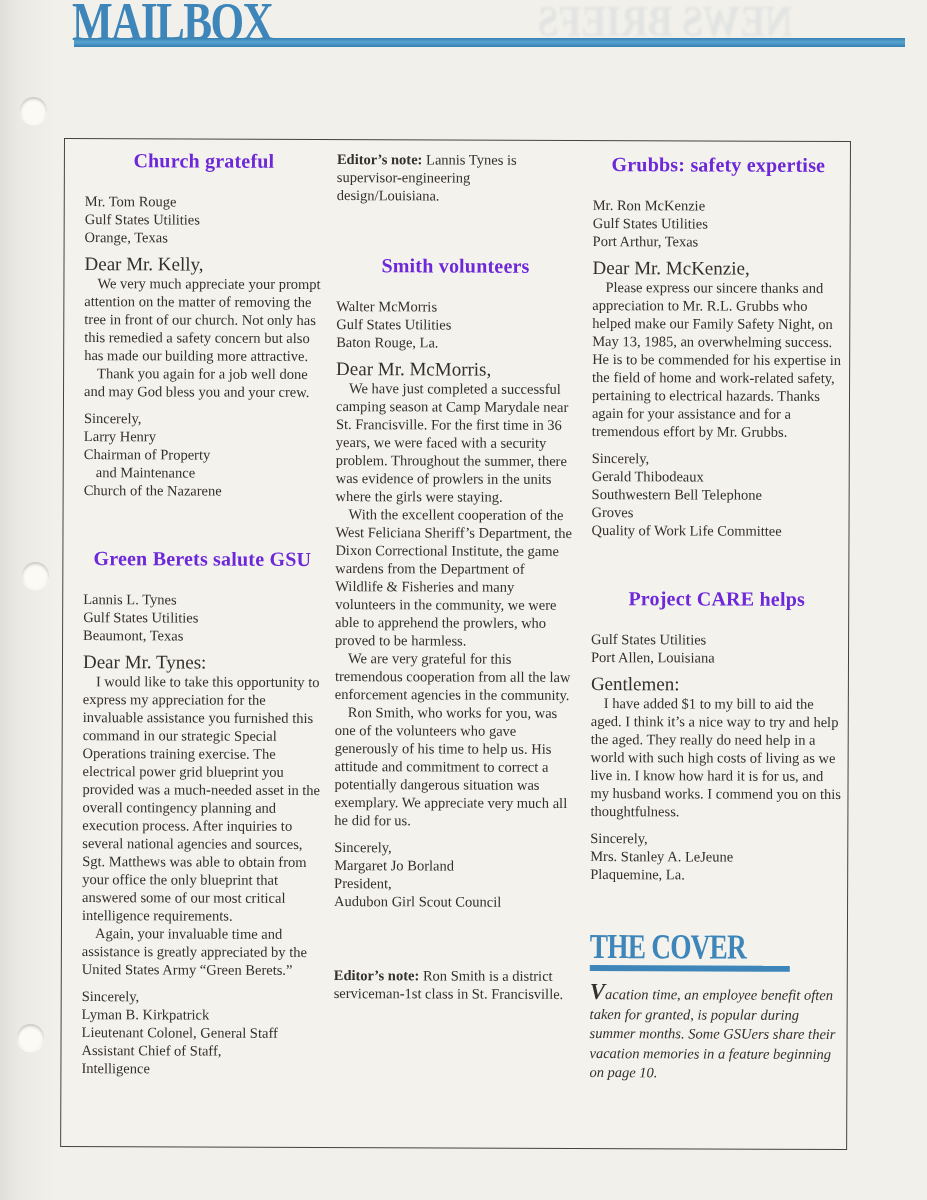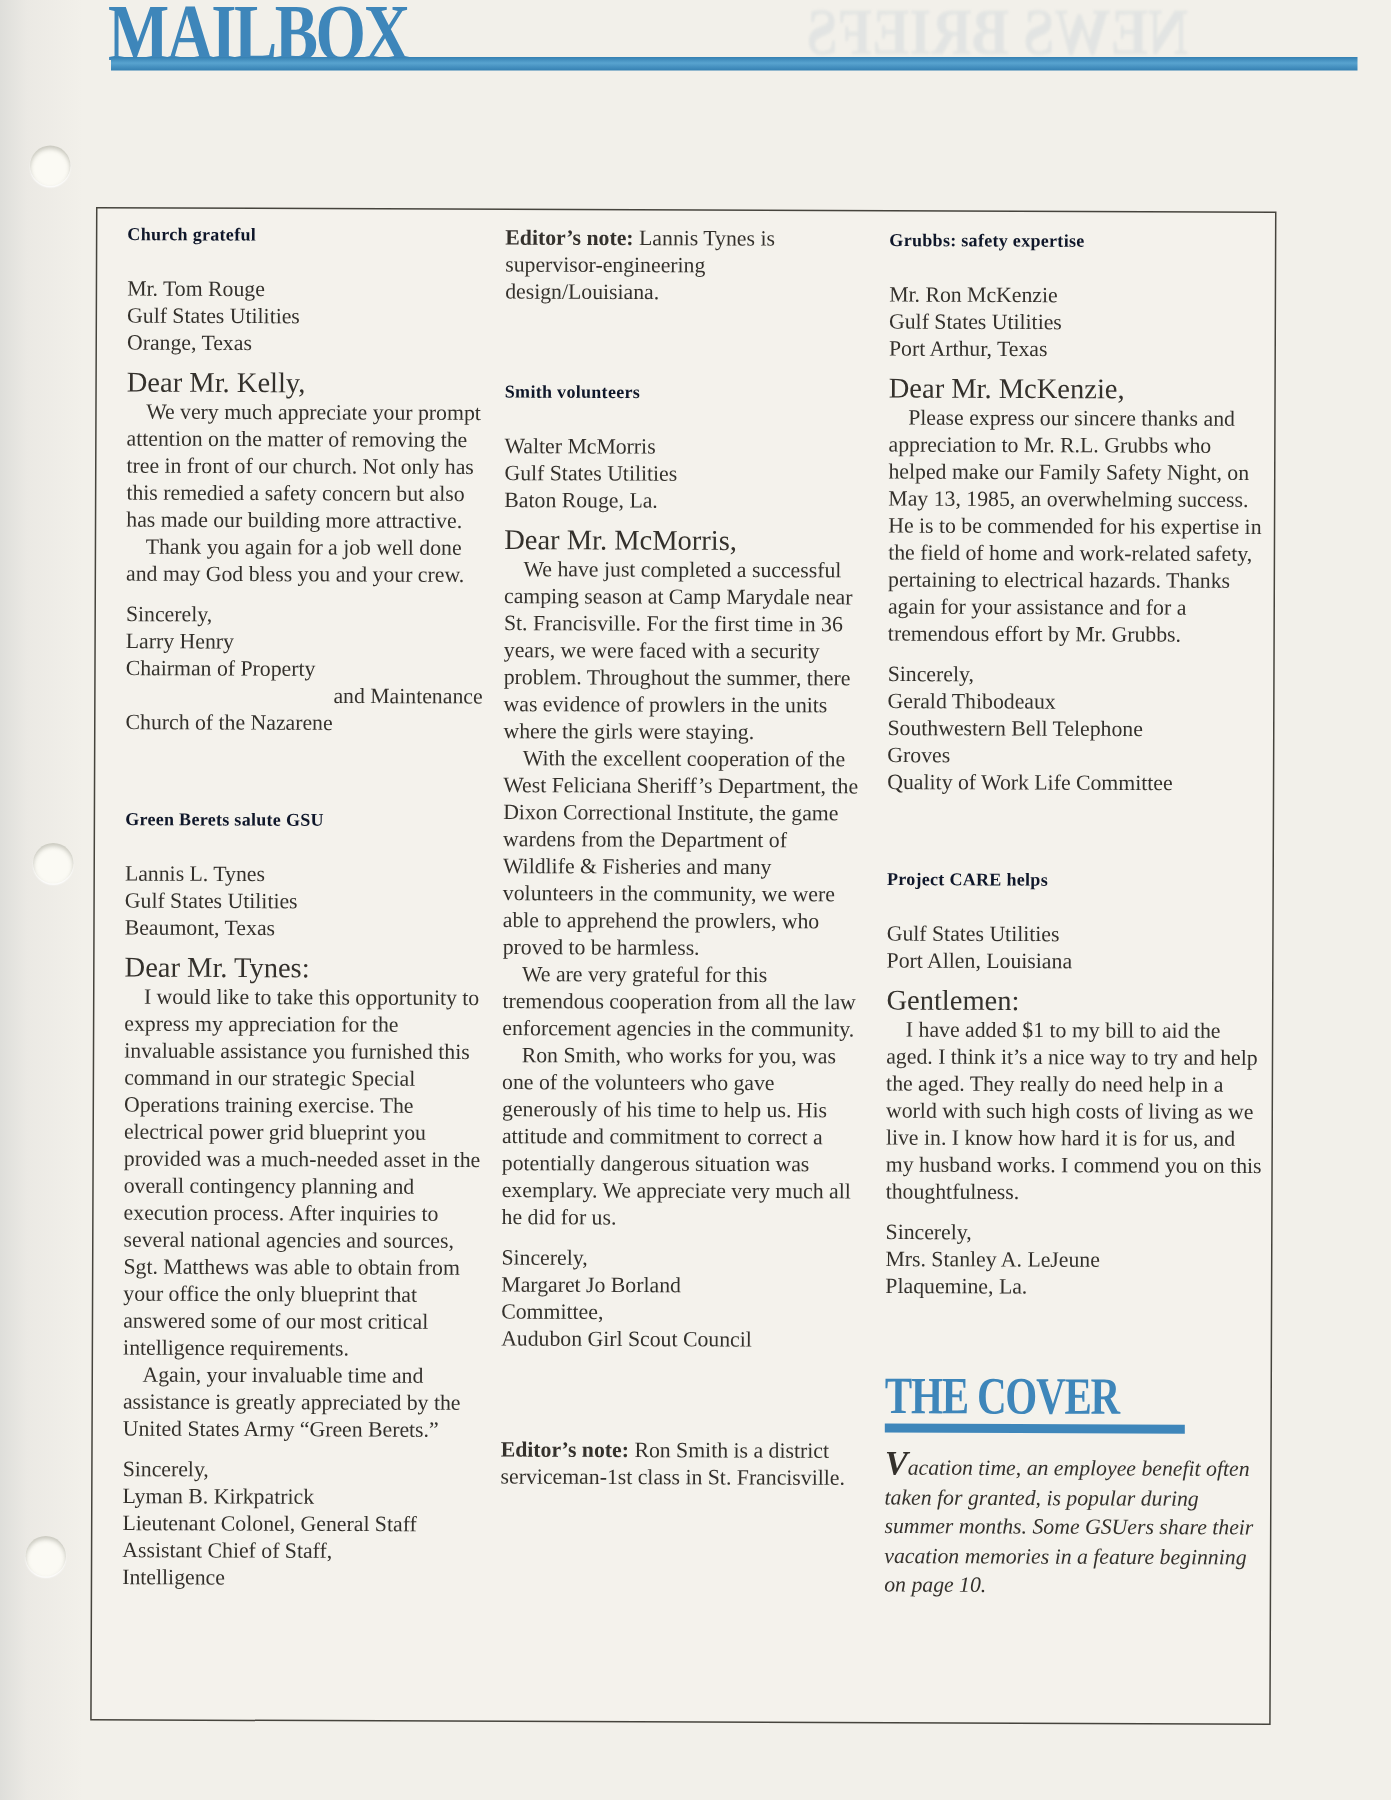--- a/index.html
+++ b/index.html
@@ -52,29 +52,29 @@
     transform:rotate(0.22deg); transform-origin:top left;
     overflow:hidden;
   }
   .col { position:absolute; top:10px; }
   .col-1 { left:20px;  width:238px; }
   .col-2 { left:272px; width:238px; }
   .col-3 { left:528px; width:251px; top:12px; }
 
   .letter { margin-bottom:48px; }
   .letter-heading {
-    font-size:12px; font-weight:700; color:#0f172a;
-    margin:0 0 20px 0; letter-spacing:0.2px;
+    font-size:20px; font-weight:700; color:#6d28d9;
+    margin:0 0 20px 0; letter-spacing:0.2px;text-align:center;
   }
   .address { margin:0 0 9px 0; }
   .address div, .signature div { font-size:14.5px; line-height:18px; }
   .salutation { font-size:19px; line-height:18px; margin-bottom:1px; }
   .body-para { font-size:14.5px; line-height:18px; text-indent:13px; }
   .signature { margin-top:9px; }
-  .signature .indent { padding-left:12px;text-align:right; }
+  .signature .indent { padding-left:12px; }
 
   .editors-note { font-size:14.5px; line-height:18px; }
   .editors-note .en-label { font-weight:700; }
   .editors-note.gap-below { margin-bottom:50px; }
   .editors-note.gap-above { margin-top:56px; }
 
   
   .cover-section { margin-top:4px; }
   .cover-heading {
     font-size:35px; font-weight:700; letter-spacing:-1px;
@@ -157,21 +157,21 @@
         <div>Baton Rouge, La.</div>
       </div>
       <p class="salutation">Dear Mr. McMorris,</p>
       <p class="body-para">We have just completed a successful camping season at Camp Marydale near St. Francisville. For the first time in 36 years, we were faced with a security problem. Throughout the summer, there was evidence of prowlers in the units where the girls were staying.</p>
       <p class="body-para">With the excellent cooperation of the West Feliciana Sheriff’s Department, the Dixon Correctional Institute, the game wardens from the Department of Wildlife &amp; Fisheries and many volunteers in the community, we were able to apprehend the prowlers, who proved to be harmless.</p>
       <p class="body-para">We are very grateful for this tremendous cooperation from all the law enforcement agencies in the community.</p>
       <p class="body-para">Ron Smith, who works for you, was one of the volunteers who gave generously of his time to help us. His attitude and commitment to correct a potentially dangerous situation was exemplary. We appreciate very much all he did for us.</p>
       <div class="signature">
         <div>Sincerely,</div>
         <div>Margaret Jo Borland</div>
-        <div>Committee,</div>
+        <div>President,</div>
         <div>Audubon Girl Scout Council</div>
       </div>
     </section>
 
     <p class="editors-note gap-above">
       <span class="en-label">Editor’s note:</span>
       <span>Ron Smith is a district serviceman-1st class in St. Francisville.</span>
     </p>
 
   </div>

